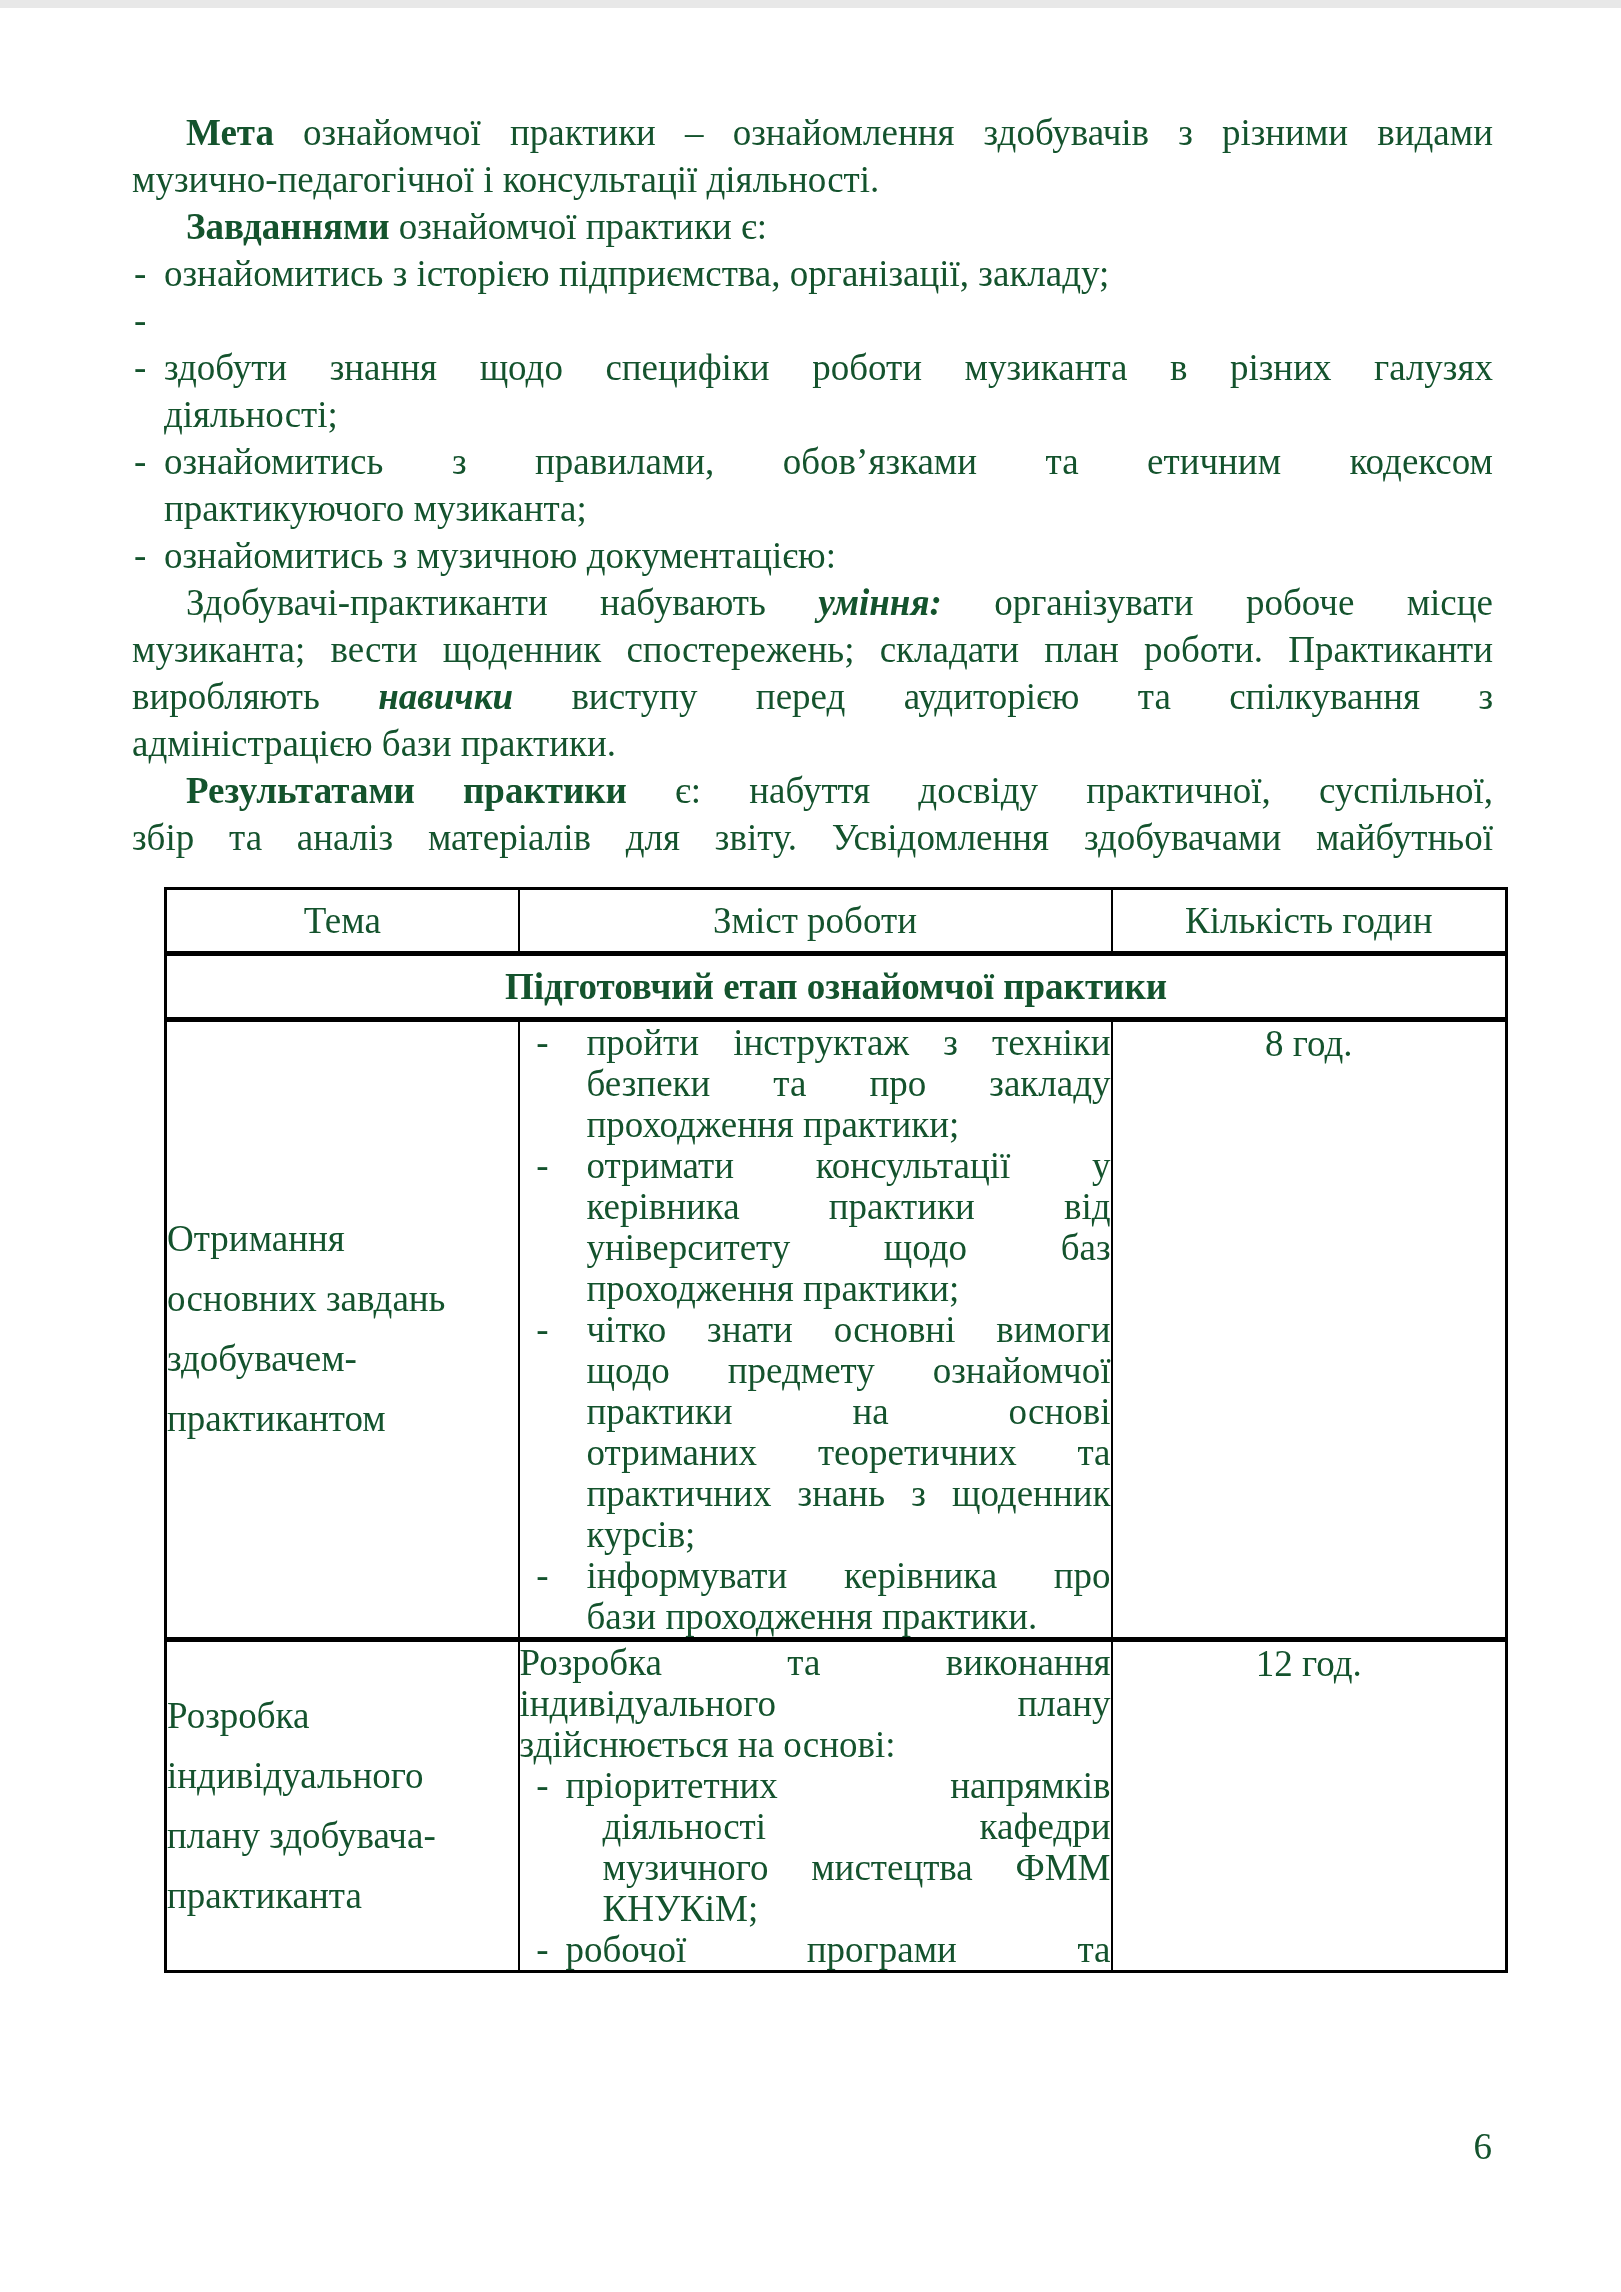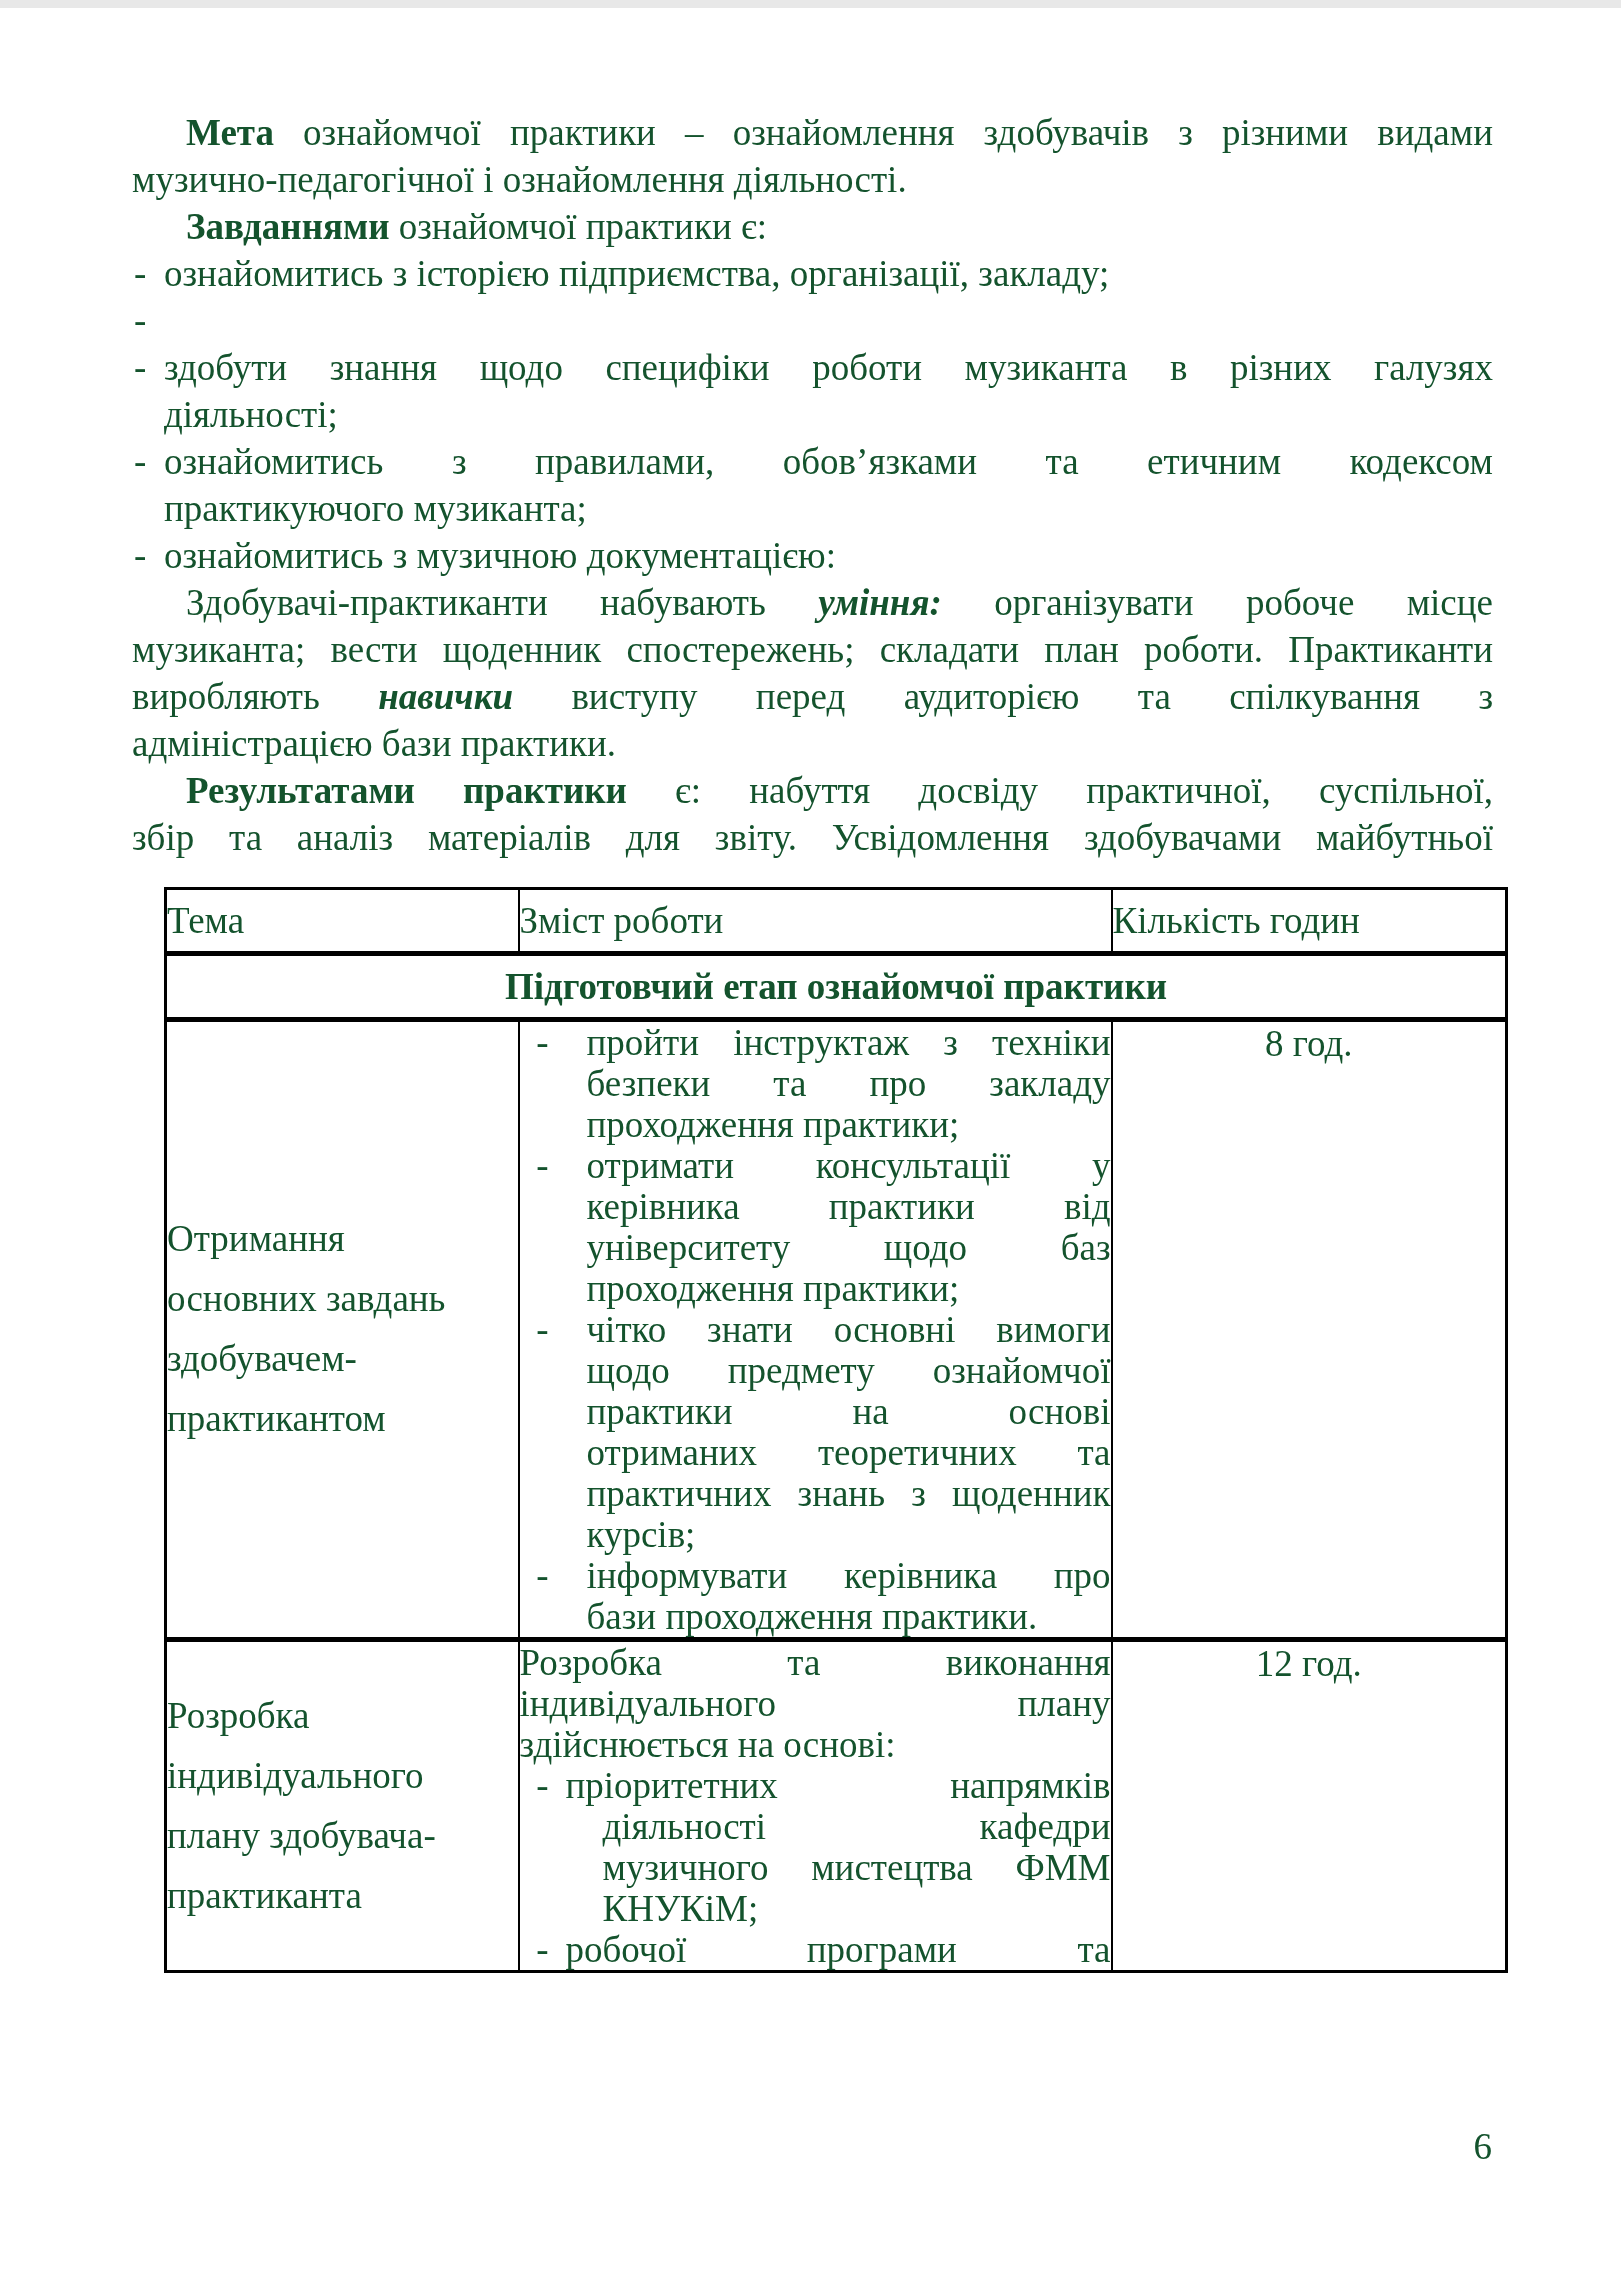--- a/index.html
+++ b/index.html
@@ -32,21 +32,21 @@
   
   .tbl {
     border-collapse:collapse;
     table-layout:fixed;
     width:1341px;
     margin:25.5px 0 0 32px;
     font-size:37px;
     border:3.9px solid #000;
   }
   .tbl th, .tbl td { border:2.9px solid #000; padding:0; font-weight:normal; }
-  .hrow th { height:61px; text-align:left; vertical-align:middle; border-bottom-width:5.9px; }
+  .hrow th { height:61px; text-align:center; vertical-align:middle; border-bottom-width:5.9px; }
   .srow th { height:61px; vertical-align:middle; font-weight:bold; border-bottom-width:5.9px;font-family:Liberation Serif, serif; }
   .r1 td { border-bottom-width:5.9px; }
   .theme { vertical-align:middle; padding:0 7.8px 0 12.7px; }
   .thline { line-height:60px; height:60px; white-space:nowrap; text-align:left; }
   .work { vertical-align:top; padding:4.9px 21.6px 3.9px 0; }
   .tl { height:41px; line-height:41px; }
   .titem  { position:relative; padding-left:67px; }
   .titem2 { position:relative; padding-left:83px; }
   .tdash  { position:absolute; left:16.7px; top:0; line-height:41px; }
   .fl2 { margin-left:-37px; }
@@ -59,21 +59,21 @@
     font-size:37px; line-height:47px;
   }
 </style>
 </head>
 <body>
 
 <div class="page">
   <div class="content">
 
     <div class="bl jl ind"><span class="b">Мета</span><span> ознайомчої практики – ознайомлення здобувачів з різними видами</span></div>
-    <div class="bl ll">музично-педагогічної і ознайомлення діяльності.</div>
+    <div class="bl ll">музично-педагогічної і консультації діяльності.</div>
 
     <div class="bl ll ind"><span class="b">Завданнями</span><span> ознайомчої практики є:</span></div>
 
     <div class="bl ll bitem"><span class="bdash">-</span><span>ознайомитись з історією підприємства, організації, закладу;</span></div>
     <div class="bl ll bitem"><span class="bdash">-</span></div>
     <div class="bl jl bitem"><span class="bdash">-</span><span>здобути знання щодо специфіки роботи музиканта в різних галузях</span></div>
     <div class="bl ll bcont">діяльності;</div>
     <div class="bl jl bitem"><span class="bdash">-</span><span>ознайомитись з правилами, обов’язками та етичним кодексом</span></div>
     <div class="bl ll bcont">практикуючого музиканта;</div>
     <div class="bl ll bitem"><span class="bdash">-</span><span>ознайомитись з музичною документацією:</span></div>

